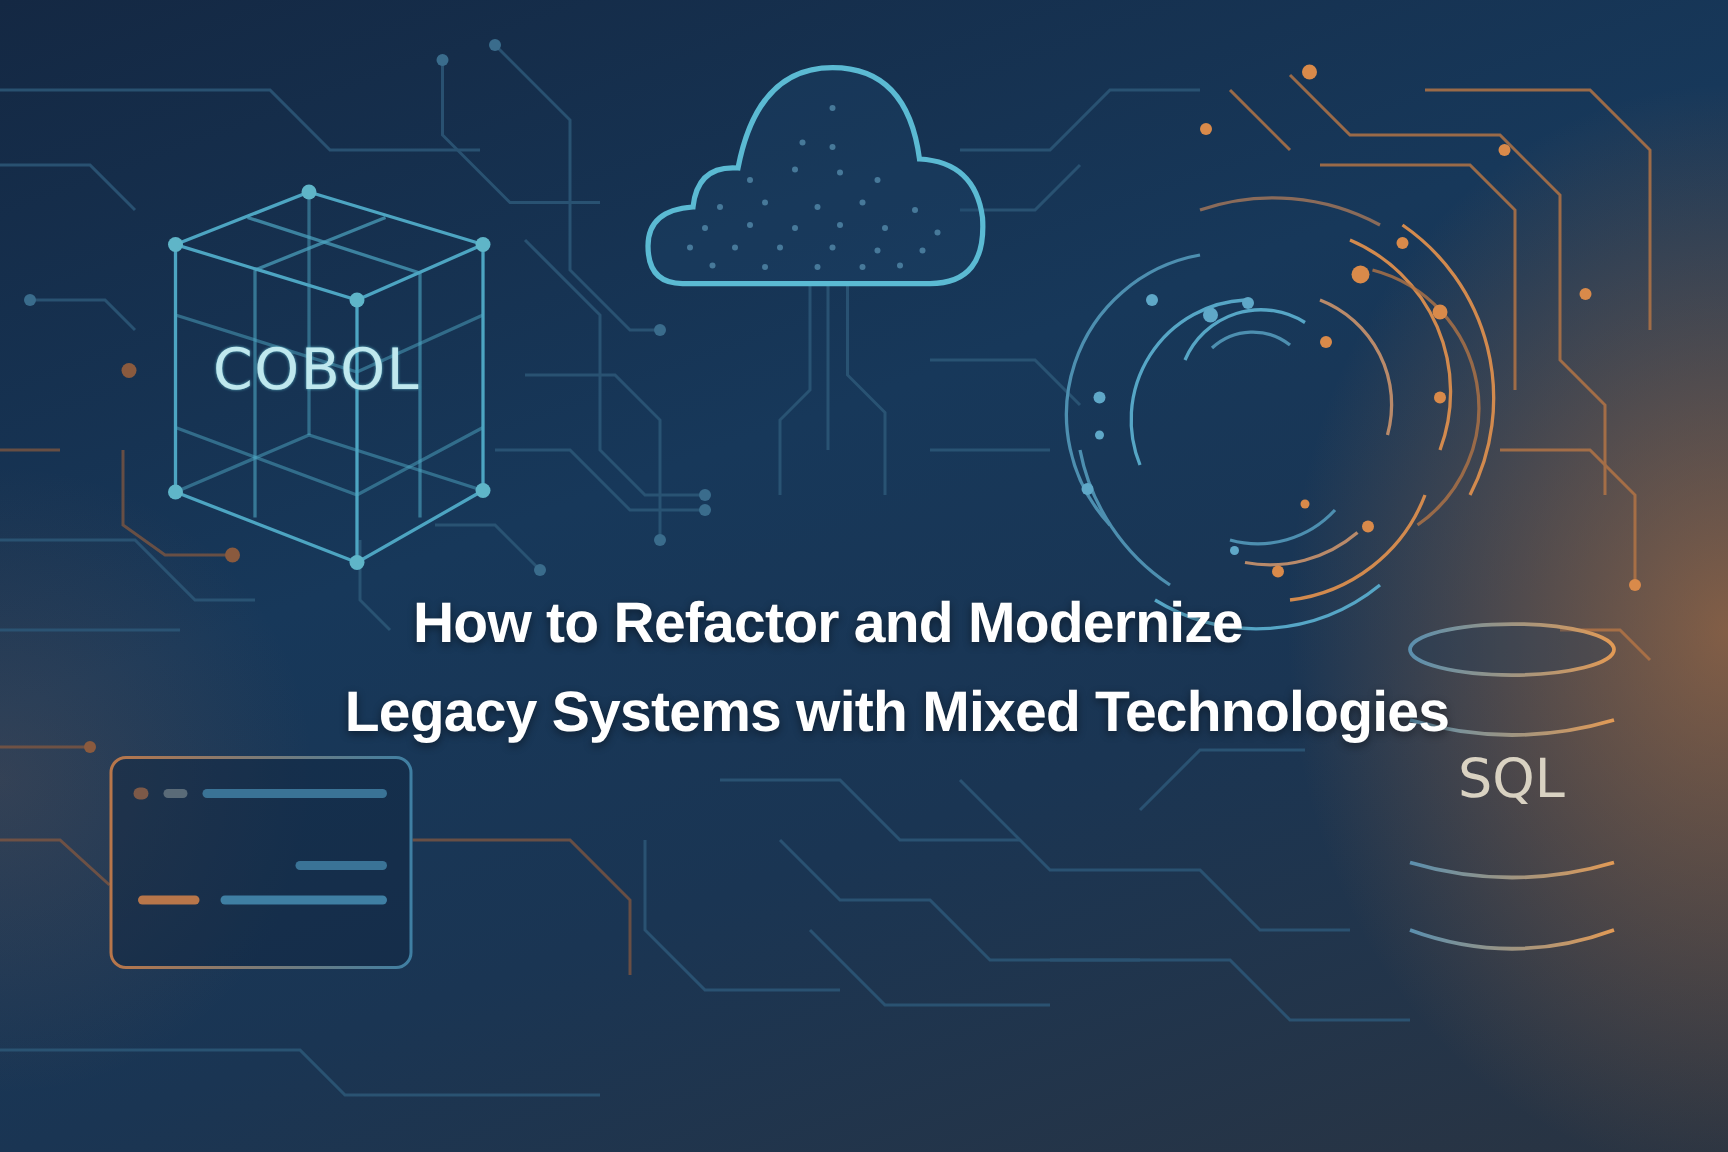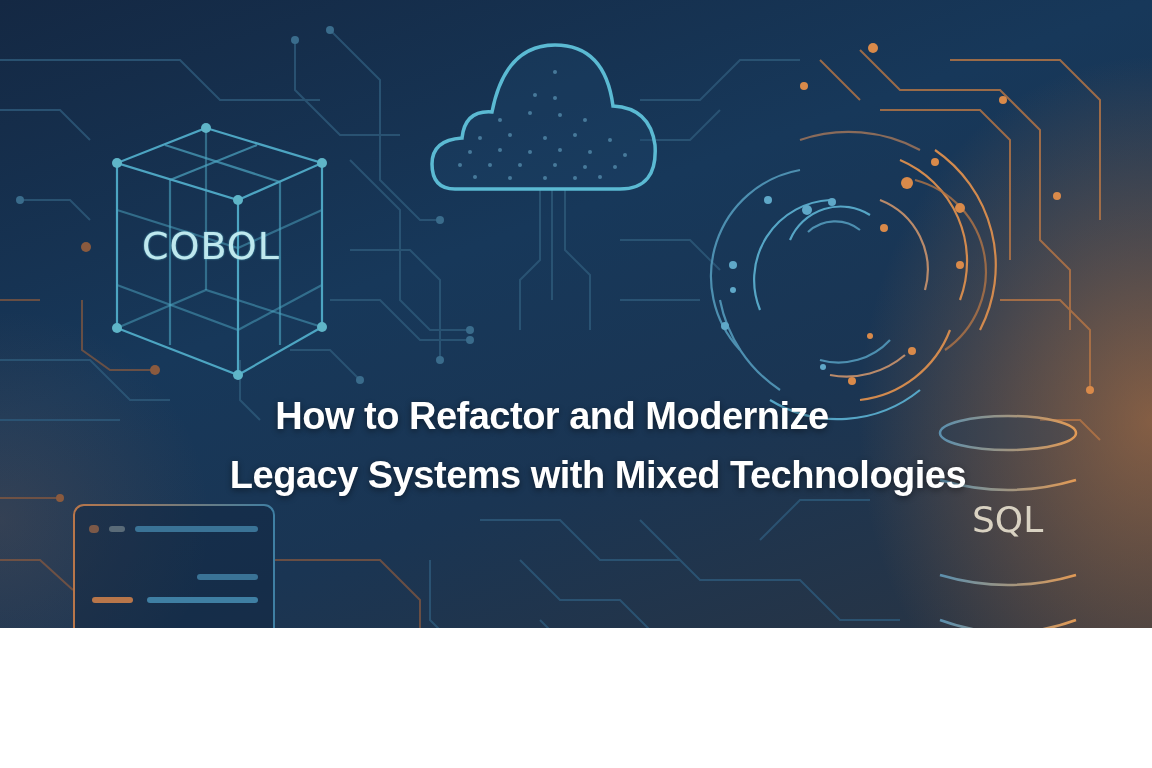--- a/index.html
+++ b/index.html
@@ -1,18 +1,18 @@
 <!DOCTYPE html>
 <html><head>
 <meta charset="utf-8">
 <style>
   html, body { margin:0; padding:0; }
   body { width:1152px; height:768px; overflow:hidden; font-family:"DejaVu Sans", sans-serif; }
   .canvas {
-    position:relative; width:1152px; height:628px; overflow:hidden;
+    position:relative; width:1152px; height:768px; overflow:hidden;
     background:
       radial-gradient(ellipse 420px 520px at 1152px 420px, rgba(214,128,62,0.55), rgba(214,128,62,0) 70%),
       radial-gradient(ellipse 300px 300px at 0px 520px, rgba(180,110,70,0.18), rgba(0,0,0,0) 70%),
       linear-gradient(160deg, #142843 0%, #17385a 40%, #1a3553 65%, #2a3442 100%);
   }
   svg.bg { position:absolute; left:0; top:0; }
   .title {
     position:absolute; left:0; width:1152px; text-align:center;
     color:#ffffff; font-family:"Liberation Sans", sans-serif; font-weight:bold;
     font-size:38px; letter-spacing:-0.5px; line-height:50px;

